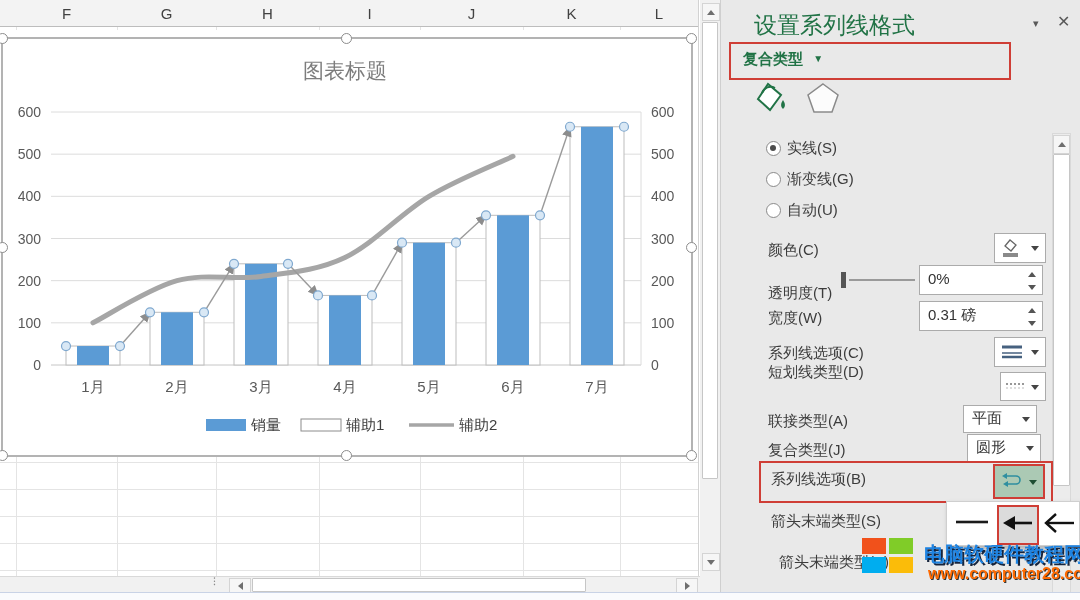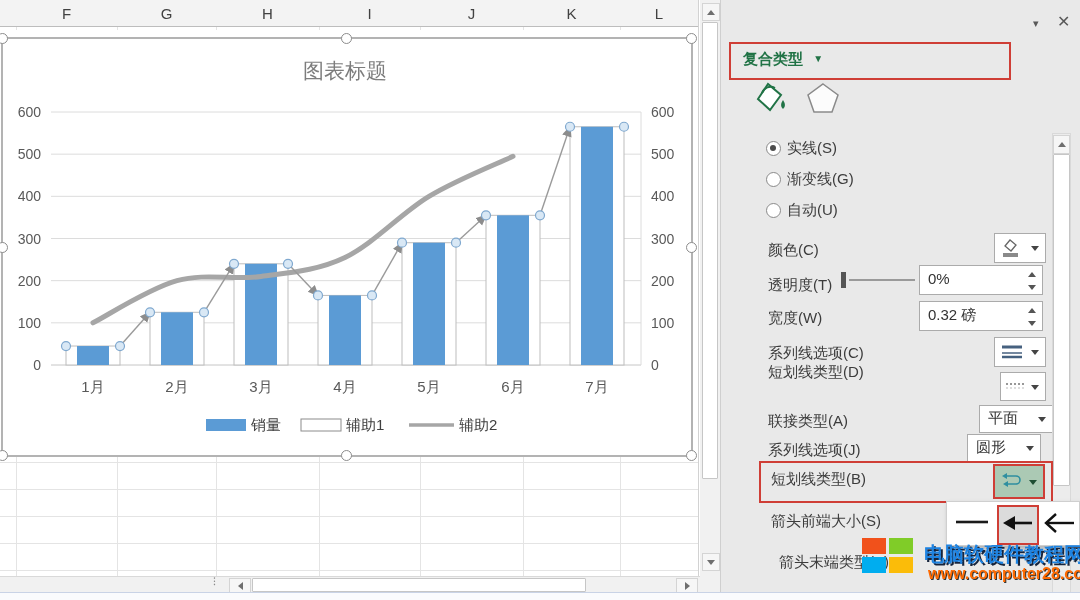--- a/index.html
+++ b/index.html
@@ -204,20 +204,21 @@
     <div class="handle" style="left:685px;top:3px"></div>
     <div class="handle" style="left:-4px;top:212px"></div>
     <div class="handle" style="left:685px;top:212px"></div>
     <div class="handle" style="left:-4px;top:420px"></div>
     <div class="handle" style="left:340px;top:420px"></div>
     <div class="handle" style="left:685px;top:420px"></div>
   </div>
 </div>
 
 <div id="panel">
+  <div class="p-title">设置系列线格式</div>
   <div class="p-collapse">▾</div>
   <div class="p-close">✕</div>
 
   <div class="redbox" style="left:8px;top:42px;width:278px;height:34px"></div>
   <div class="section-lbl">
     <span>复合类型</span>
     <span style="font-size:10px;position:relative;top:-2px;margin-left:6px">▼</span>
   </div>
 
   <svg style="position:absolute;left:30px;top:78px" width="40" height="38">
@@ -238,34 +239,34 @@
 
   <div class="lbl" style="left:47px;top:241px">颜色(C)</div>
   <div class="box" style="left:273px;top:233px;width:50px;height:28px">
     <svg style="position:absolute;left:5px;top:3px" width="22" height="22">
       <polygon points="5,9 10,3 16,8 11,14" fill="#fff" stroke="#666" stroke-width="1.3"></polygon>
       <rect x="3" y="16" width="15" height="4" fill="#8a8a8a"></rect>
     </svg>
     <span class="dd-arrow"></span>
   </div>
 
-  <div class="lbl" style="left:47px;top:276px">透明度(T)</div>
+  <div class="lbl" style="left:47px;top:284px">透明度(T)</div>
   <div class="slider-thumb" style="left:120px;top:272px"></div>
   <div class="slider-track" style="left:128px;top:279px;width:66px"></div>
   <div class="box" style="left:198px;top:265px;width:122px;height:28px">
     <span class="val">0%</span>
     <span class="spin">
         <span class="tri-up"></span>
         <span class="tri-dn"></span>
       </span>
   </div>
 
   <div class="lbl" style="left:47px;top:309px">宽度(W)</div>
   <div class="box" style="left:198px;top:301px;width:122px;height:28px">
-    <span class="val">0.32 磅</span>
+    <span class="val">0.31 磅</span>
     <span class="spin">
         <span class="tri-up"></span>
         <span class="tri-dn"></span>
       </span>
   </div>
 
   <div class="lbl" style="left:47px;top:344px">系列线选项(C)</div>
   <div class="box" style="left:273px;top:337px;width:50px;height:28px">
     <svg style="position:absolute;left:6px;top:6px" width="24" height="16">
       <line x1="1" y1="3" x2="21" y2="3" stroke="#46617f" stroke-width="3"></line>
@@ -278,43 +279,43 @@
   <div class="lbl" style="left:47px;top:363px">短划线类型(D)</div>
   <div class="box" style="left:279px;top:372px;width:44px;height:27px">
     <svg style="position:absolute;left:4px;top:8px" width="22" height="10">
       <line x1="1" y1="3" x2="20" y2="3" stroke="#777" stroke-width="1.6" stroke-dasharray="2,2"></line>
       <line x1="1" y1="7" x2="20" y2="7" stroke="#bbb" stroke-width="1.2" stroke-dasharray="2,2"></line>
     </svg>
     <span class="dd-arrow"></span>
   </div>
 
   <div class="lbl" style="left:47px;top:412px">联接类型(A)</div>
-  <div class="box" style="left:258px;top:405px;width:72px;height:26px">
+  <div class="box" style="left:242px;top:405px;width:72px;height:26px">
     <span class="val" style="top:3px">平面</span>
     <span class="dd-arrow"></span>
   </div>
 
-  <div class="lbl" style="left:47px;top:441px">系列线选项(J)</div>
+  <div class="lbl" style="left:47px;top:441px">复合类型(J)</div>
   <div class="box" style="left:246px;top:434px;width:72px;height:26px">
     <span class="val" style="top:3px">圆形</span>
     <span class="dd-arrow"></span>
   </div>
 
   <div class="redbox" style="left:38px;top:461px;width:290px;height:38px"></div>
-  <div class="lbl" style="left:50px;top:470px">短划线类型(B)</div>
+  <div class="lbl" style="left:50px;top:470px">系列线选项(B)</div>
   <div class="greenbtn" style="left:272px;top:464px;width:48px;height:31px">
     <svg style="position:absolute;left:4px;top:5px" width="24" height="18">
       <path d="M6,5 h11 a4,4 0 0 1 0,8 h-10" fill="none" stroke="#2f8fa0" stroke-width="1.6"></path>
       <polygon points="8,2 3,5 8,8" fill="#2f8fa0"></polygon>
       <polygon points="9,10 4,13 9,16" fill="#2f8fa0"></polygon>
     </svg>
     <span class="dd-arrow" style="border-top-color:#1e4d33"></span>
   </div>
 
-  <div class="lbl" style="left:50px;top:512px">箭头前端大小(S)</div>
+  <div class="lbl" style="left:50px;top:512px">箭头末端类型(S)</div>
 
   <div class="lbl" style="left:58px;top:553px">箭头末端类型(E)</div>
 
   <div class="pscroll">
     <div class="sb-btn" style="left:0px;top:1px;width:15px;height:17px">
         <span class="tri-up"></span>
       </div>
     <div class="thumb" style="left:0px;top:20px;width:15px;height:330px"></div>
   </div>
 </div>

